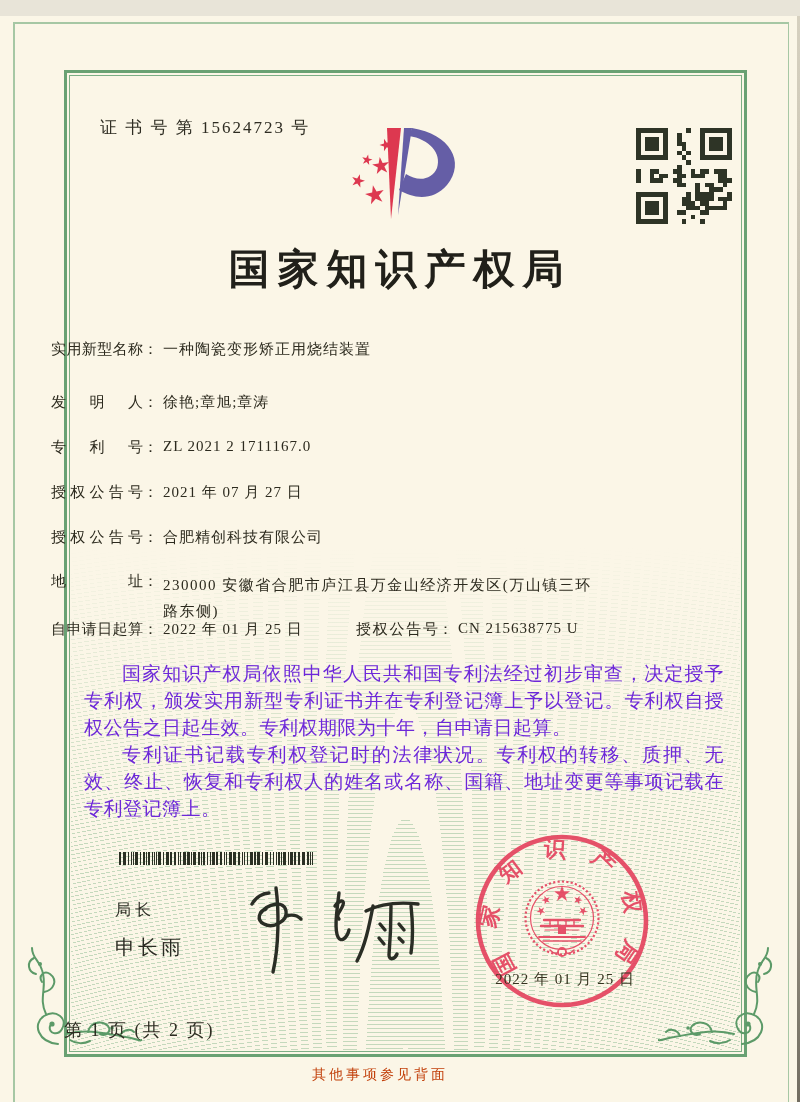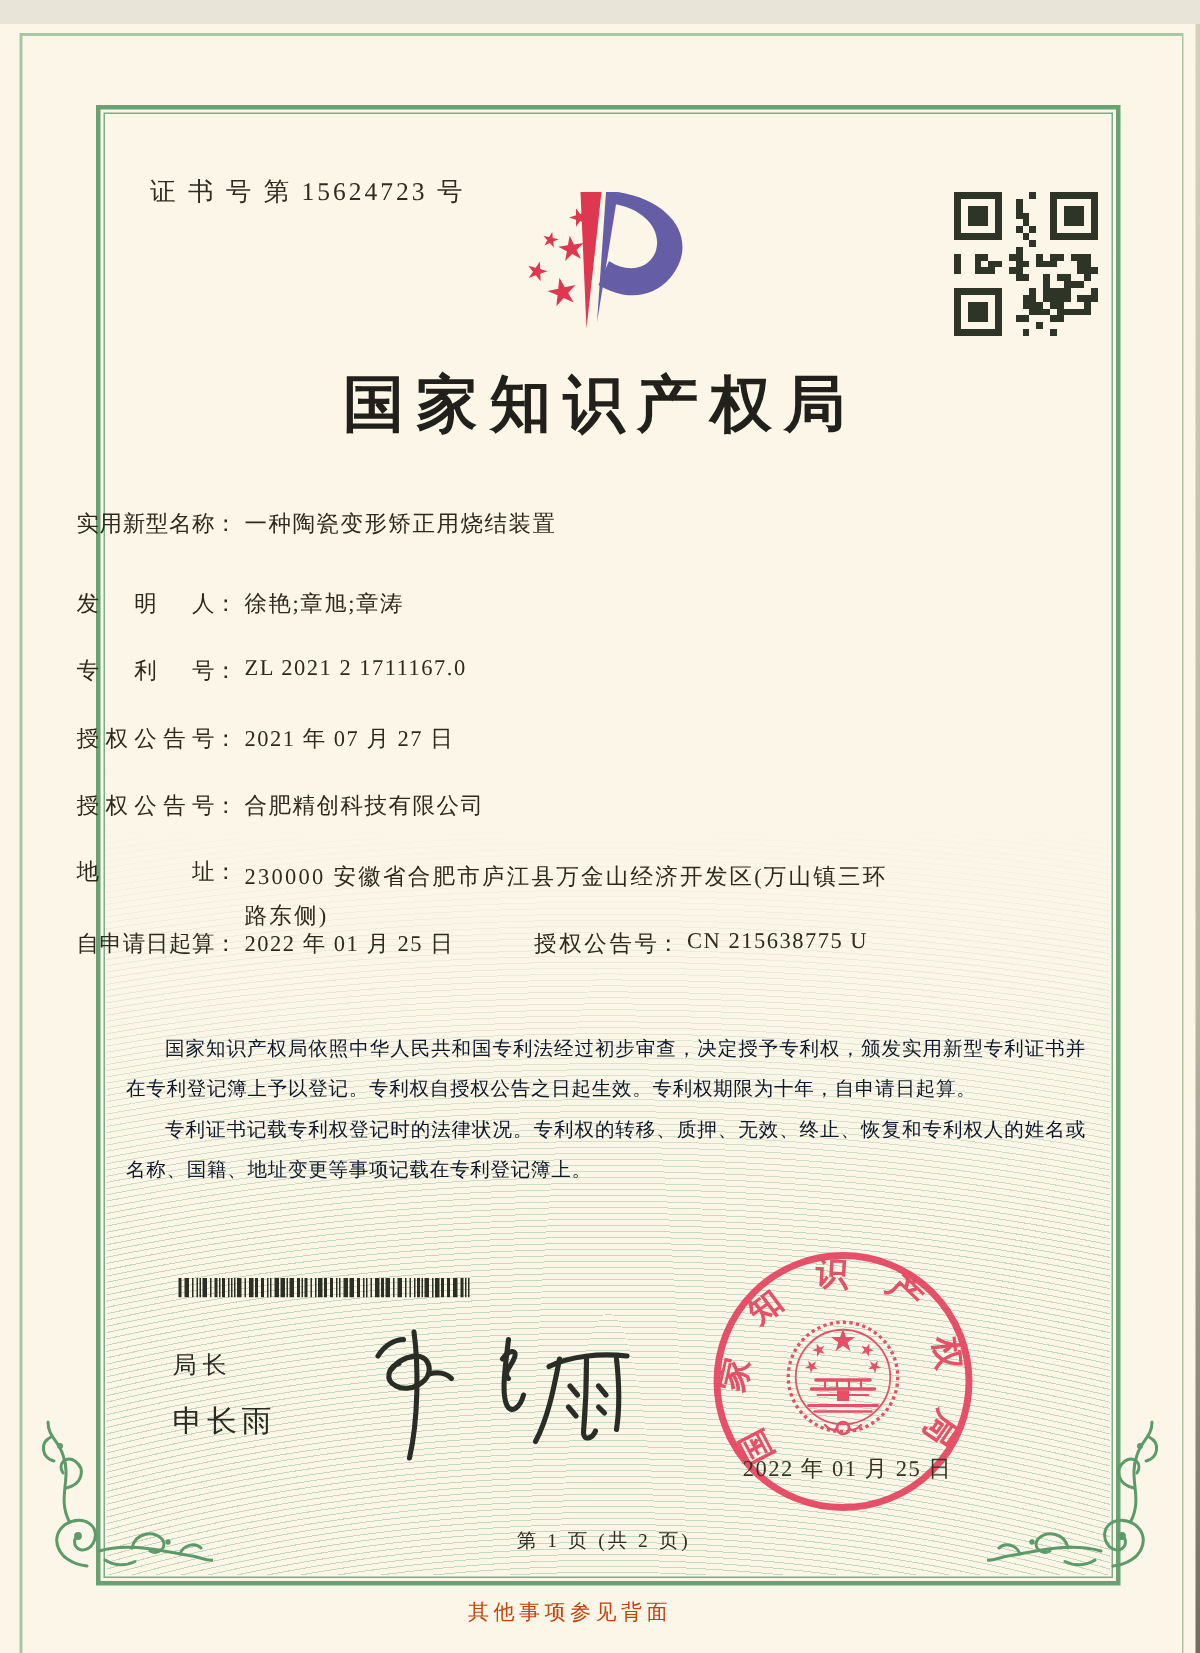--- a/index.html
+++ b/index.html
@@ -25,32 +25,32 @@
   .title{position:absolute; left:0; top:226px; width:100%; text-align:center;
     font-size:41px; font-weight:700; letter-spacing:8px; color:#21201a; white-space:nowrap;}
   .fields{position:absolute; left:0; top:0; width:100%; font-size:15px; color:#2c2a1e;}
   .frow{position:absolute; left:51px; white-space:nowrap;}
   .flabel{display:inline-block; width:92px; text-align:justify; text-align-last:justify; vertical-align:top;}
   .fcolon{display:inline-block; width:14px; vertical-align:top;}
   .fvalue{display:inline-block; margin-left:6px; letter-spacing:1px; vertical-align:top;}
   .fvalue.addr{width:432px; white-space:normal; line-height:26px; letter-spacing:1.5px;}
   .grp2{position:absolute; left:305px; top:0; white-space:nowrap;}
   .grp2 .flabel{width:82px;}
-  .body-text{position:absolute; left:84px; top:669px; width:640px;
-    font-size:13px; line-height:27px; text-align:justify; color:#0f172a;}
+  .body-text{position:absolute; left:84px; top:644px; width:640px;
+    font-size:19px; line-height:27px; text-align:justify; color:#6d28d9;}
   .body-text p{margin:0; text-indent:2em; letter-spacing:0.5px;}
   .barcode{position:absolute; left:117px; top:836px; width:200px; height:13px;}
   .signer-title{position:absolute; left:115px; top:884px; font-size:16px; letter-spacing:4px; color:#2b2b23;}
   .signer-name{position:absolute; left:115px; top:918px; font-size:20px; letter-spacing:3px; color:#2b2b23;}
   .signature{position:absolute; left:238px; top:856px; width:195px; height:106px;}
   .seal{position:absolute; left:455px; top:798px; width:214px; height:214px;}
   .seal-date{position:absolute; left:465px; top:954px; width:200px; text-align:center;
     font-size:15px; letter-spacing:1px; color:#35331f;}
-  .page-num{position:absolute; left:64px; top:1002px; width:677px; text-align:center;
-    font-size:13px; letter-spacing:2px; color:#2e2c22;}
+  .page-num{position:absolute; left:64px; top:1002px; width:677px; text-align:left;
+    font-size:18px; letter-spacing:2px; color:#2e2c22;}
   .back-note{position:absolute; left:0; top:1050px; width:760px; text-align:center;
     font-size:14px; letter-spacing:3px; color:#c2410c;}
   .corner{position:absolute; width:118px; height:118px;}
   .corner.bl{left:24px; top:924px;}
   .corner.br{left:658px; top:924px; transform:scaleX(-1);}
   .scan-right{position:absolute; right:0; top:0; bottom:0; width:3px;
     background:linear-gradient(to bottom,#d6d0bf 0%,#b9b3a2 60%,#6f6a5e 100%);}
   .scan-bottom{position:absolute; left:0; right:0; bottom:0; height:7px; background:#f6f3ea;}
 </style>
 </head>

